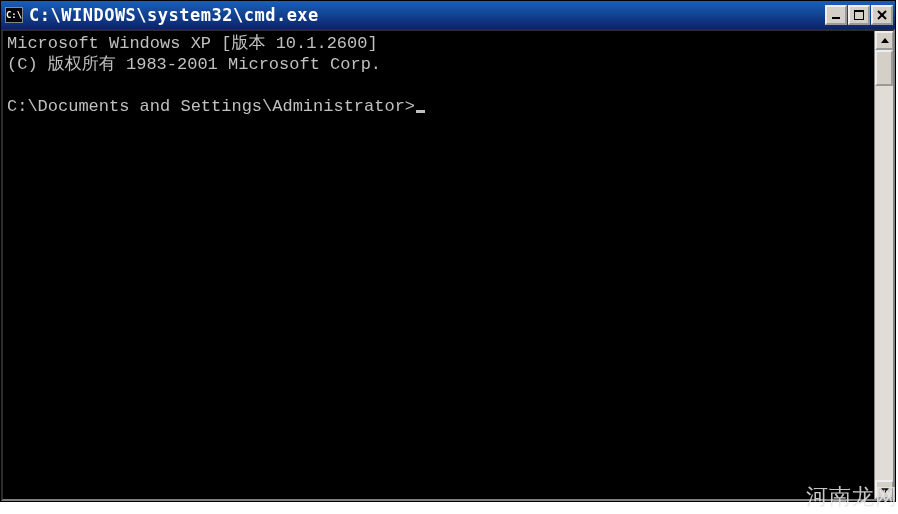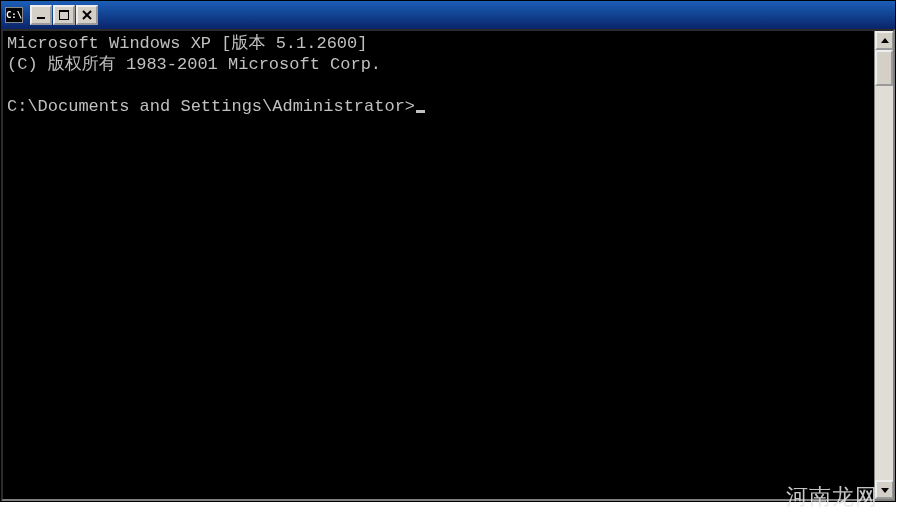--- a/index.html
+++ b/index.html
@@ -124,35 +124,36 @@
     top: 0;
     left: 0;
     right: 0;
     height: 36px;
     background: #d4d0c8;
     border: 2px outset #eee;
     cursor: pointer;
   }
   .watermark {
     position: absolute;
-    right: 20px;
+    right: 0;
     bottom: 2px;
     font-family: "SimSun", sans-serif;
     font-size: 22px;
     color: rgba(230,230,230,0.85);
     letter-spacing: 1px;
     pointer-events: none;
   }
 </style>
 </head>
 <body>
 
 <div class="window">
   <div class="titlebar">
     <span class="titlebar-icon">C:\</span>
+    <span class="title-text">C:\WINDOWS\system32\cmd.exe</span>
     <div class="win-controls">
       <div class="win-btn">
         <svg width="10" height="10" viewBox="0 0 10 10">
             <rect x="1" y="7" width="8" height="2" fill="#000"></rect>
           </svg>
       </div>
       <div class="win-btn">
         <svg width="10" height="10" viewBox="0 0 10 10">
             <rect x="0.5" y="0.5" width="9" height="9" fill="none" stroke="#000" stroke-width="1"></rect>
             <rect x="0" y="0" width="10" height="2" fill="#000"></rect>
@@ -160,21 +161,21 @@
       </div>
       <div class="win-btn">
         <svg width="10" height="10" viewBox="0 0 10 10">
             <line x1="1" y1="1" x2="9" y2="9" stroke="#000" stroke-width="2"></line>
             <line x1="9" y1="1" x2="1" y2="9" stroke="#000" stroke-width="2"></line>
           </svg>
       </div>
     </div>
   </div>
   <div class="client-area">
-    <div class="console"><span>Microsoft Windows XP [版本 5.1.2600]</span>
+    <div class="console"><span>Microsoft Windows XP [版本 10.1.2600]</span>
 <span>(C) 版权所有 1983-2001 Microsoft Corp.</span>
 <span></span>
 <span>C:\Documents and Settings\Administrator&gt;</span><span class="cursor"></span></div>
     <div class="scrollbar">
       <div class="sb-btn">
         <svg width="8" height="8" viewBox="0 0 8 8">
             <polygon points="4,1 0,6 8,6" fill="#000"></polygon>
           </svg>
       </div>
       <div class="sb-track">

